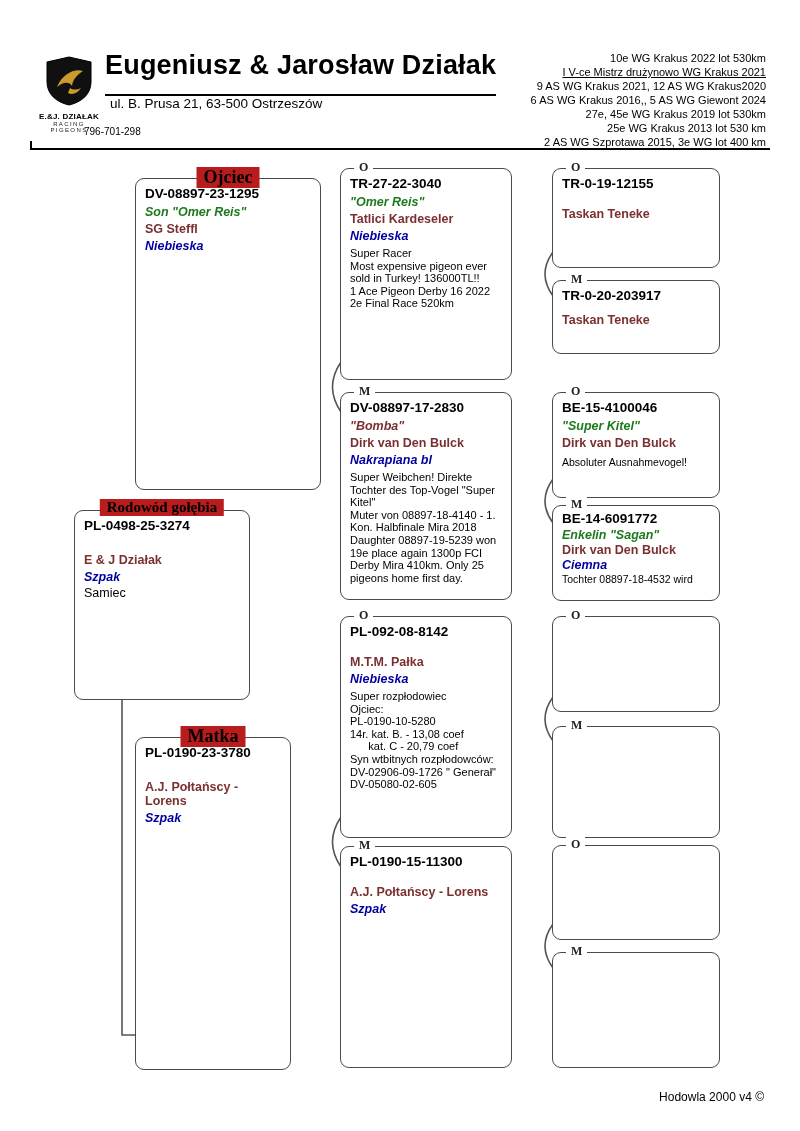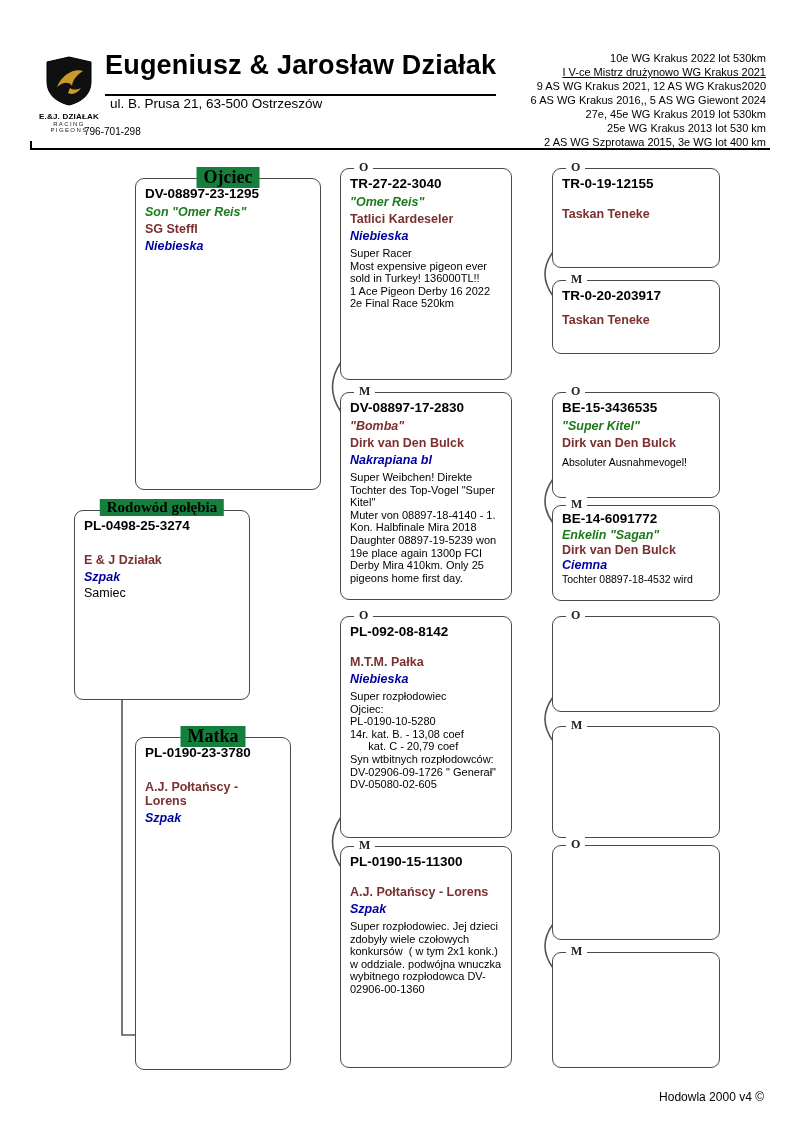--- a/index.html
+++ b/index.html
@@ -22,21 +22,21 @@
   .rule{position:absolute;left:30px;right:30px;top:148px;height:2px;background:#000;}
   .rule-tick{position:absolute;left:30px;top:141px;width:2px;height:9px;background:#000;}
   
   .box{
     position:absolute;background:#fff;border:1.6px solid #4a4a4a;border-radius:9px;
     box-sizing:border-box;
   }
   .bx-in{padding:7px 8px 6px 9px;}
   .big-label{
     position:absolute;top:-12px;left:50%;transform:translateX(-50%);
-    background:#15803d;padding:0 7px;font-family:"Liberation Serif", serif;
+    background:#b91c1c;padding:0 7px;font-family:"Liberation Serif", serif;
     font-weight:bold;font-size:18px;white-space:nowrap;
   }
   .om{
     position:absolute;top:-9px;left:13px;background:#fff;padding:0 5px;
     font-family:"Liberation Serif", serif;font-weight:bold;font-size:12px;color:#222;
   }
   .ring{font-size:13.5px;font-weight:bold;margin-bottom:4px;}
   .pname{font-size:12.5px;font-weight:bold;font-style:italic;margin-bottom:3px;}
   .green{color:#1d7a1d;}
   .maroon-name{color:#7b3030;}
@@ -174,26 +174,20 @@
 DV-05080-02-605</div>
     </div>
   </div>
 
   <div class="box" style="left:340px;top:846px;width:172px;height:222px">
     <span class="om">M</span>
     <div class="bx-in">
       <div class="ring">PL-0190-15-11300</div>
       <div class="breeder gap-md">A.J. Połtańscy - Lorens</div>
       <div class="pcolor">Szpak</div>
-      <div class="notes">Super rozpłodowiec. Jej dzieci
-zdobyły wiele czołowych
-konkursów  ( w tym 2x1 konk.)
-w oddziale. podwójna wnuczka
-wybitnego rozpłodowca DV-
-02906-00-1360</div>
     </div>
   </div>
 
   <div class="box" style="left:552px;top:168px;width:168px;height:100px">
     <span class="om">O</span>
     <div class="bx-in">
       <div class="ring">TR-0-19-12155</div>
       <div class="breeder gap-md">Taskan Teneke</div>
     </div>
   </div>
@@ -202,21 +196,21 @@
     <span class="om">M</span>
     <div class="bx-in">
       <div class="ring">TR-0-20-203917</div>
       <div class="breeder" style="margin-top:10px">Taskan Teneke</div>
     </div>
   </div>
 
   <div class="box" style="left:552px;top:392px;width:168px;height:106px">
     <span class="om">O</span>
     <div class="bx-in">
-      <div class="ring">BE-15-3436535</div>
+      <div class="ring">BE-15-4100046</div>
       <div class="pname green">"Super Kitel"</div>
       <div class="breeder">Dirk van Den Bulck</div>
       <div class="notes-sm">Absoluter Ausnahmevogel!</div>
     </div>
   </div>
 
   <div class="box" style="left:552px;top:505px;width:168px;height:96px">
     <span class="om">M</span>
     <div class="bx-in" style="padding-top:5px">
       <div class="ring" style="margin-bottom:2px">BE-14-6091772</div>

